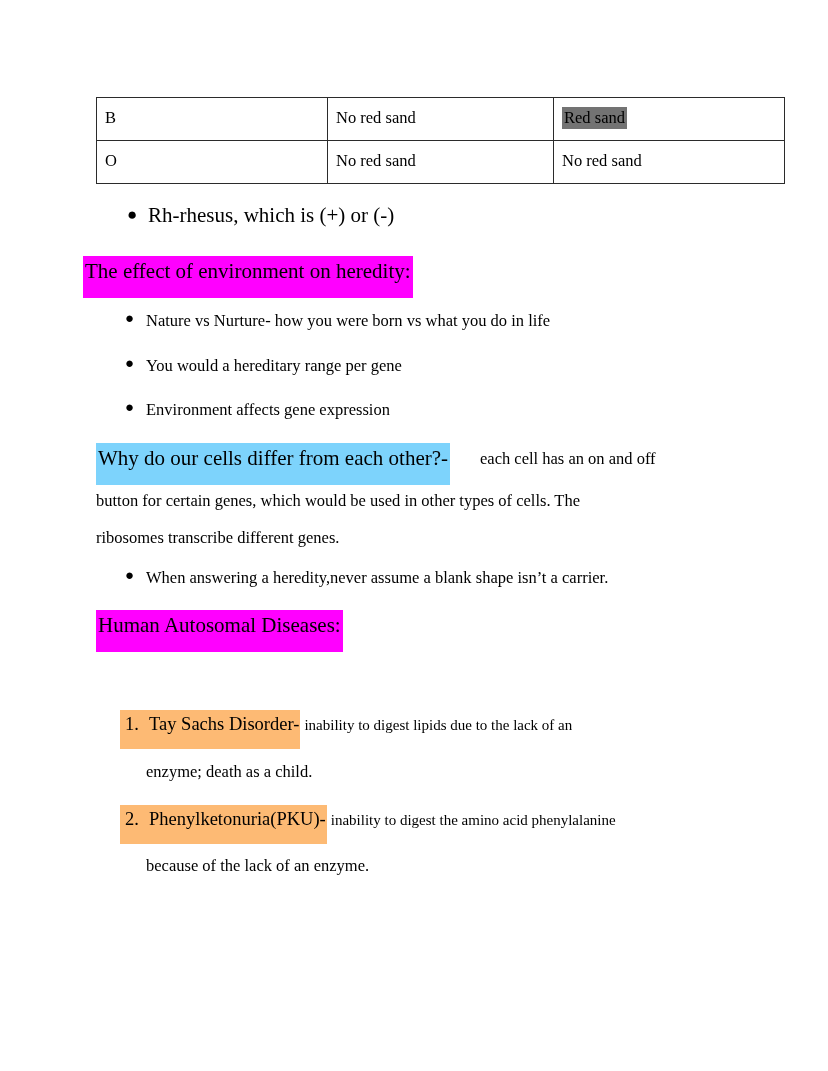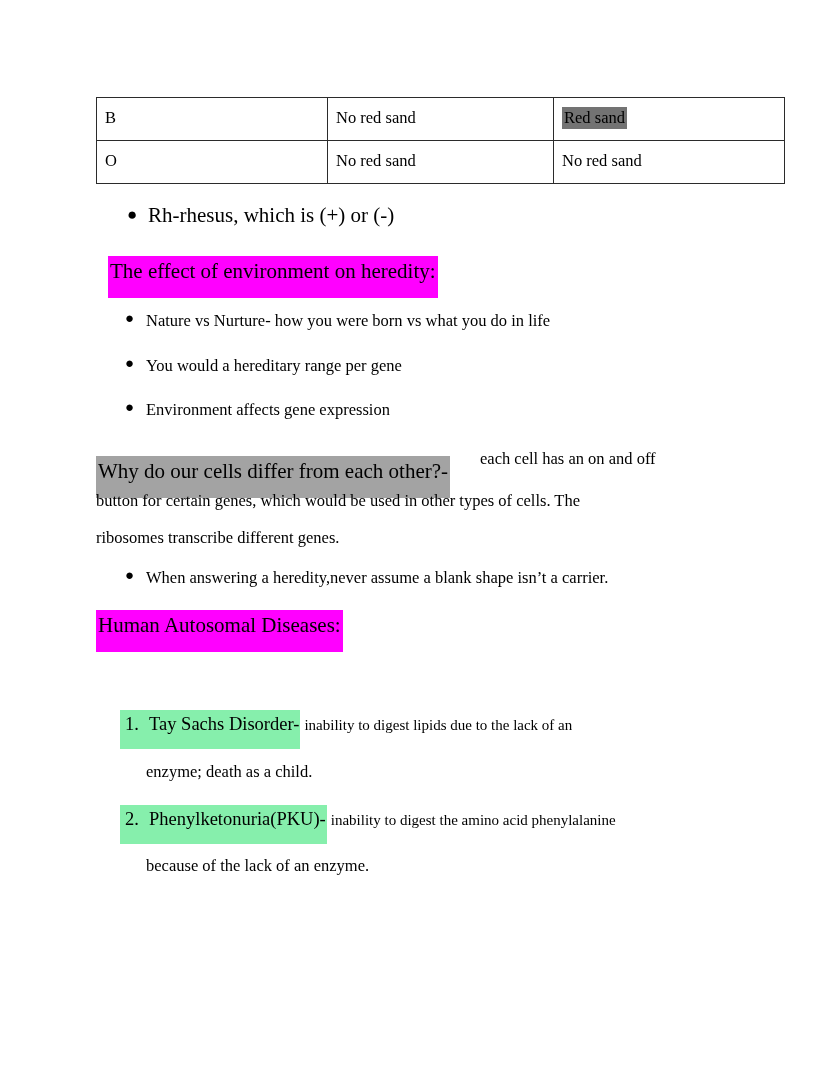--- a/index.html
+++ b/index.html
@@ -55,21 +55,21 @@
   }
 
   .heading-hl {
     display: inline-block;
     font-size: 21px;
     line-height: 1.32;
     padding: 2px 2px 12px 2px;
     white-space: nowrap;
   }
   .hl-magenta { background: #ff00ff; }
-  .hl-cyan    { background: #a3a3a3; margin-top: 13px; }
+  .hl-cyan    { background: #7dd3fc; }
 
   
   .bullet-row {
     position: absolute;
     display: block;
     white-space: nowrap;
   }
   .bullet-dot {
     position: absolute;
     left: 0;
@@ -92,21 +92,21 @@
     top: 4px;
   }
 
   
   .num-row {
     position: absolute;
     white-space: nowrap;
   }
   .num-hl {
     display: inline-block;
-    background: #86efac;
+    background: #fdba74;
     font-size: 18.5px;
     line-height: 1.25;
     padding: 3px 1px 13px 5px;
   }
   .num-marker {
     display: inline-block;
     min-width: 17px;
   }
   .num-gap { display: inline-block; width: 7px; }
   .num-rest {
@@ -137,21 +137,21 @@
         <td class="col-last">No red sand</td>
       </tr>
     </tbody>
   </table>
 
   <div class="bullet-row bullet-lg" style="left:127px; top:202px;">
     <span class="bullet-dot">●</span>
     <span class="bullet-text">Rh-rhesus, which is (+) or (-)</span>
   </div>
 
-  <div class="block" style="left:108px; top:256px;text-decoration:underline;">
+  <div class="block" style="left:83px; top:256px;text-decoration:underline;">
     <span class="heading-hl hl-magenta">The effect of environment on heredity:</span>
   </div>
 
   <div class="bullet-row" style="left:125px; top:311px;">
     <span class="bullet-dot">●</span>
     <span class="bullet-text">Nature vs Nurture- how you were born vs what you do in life</span>
   </div>
 
   <div class="bullet-row" style="left:125px; top:356px;">
     <span class="bullet-dot">●</span>

